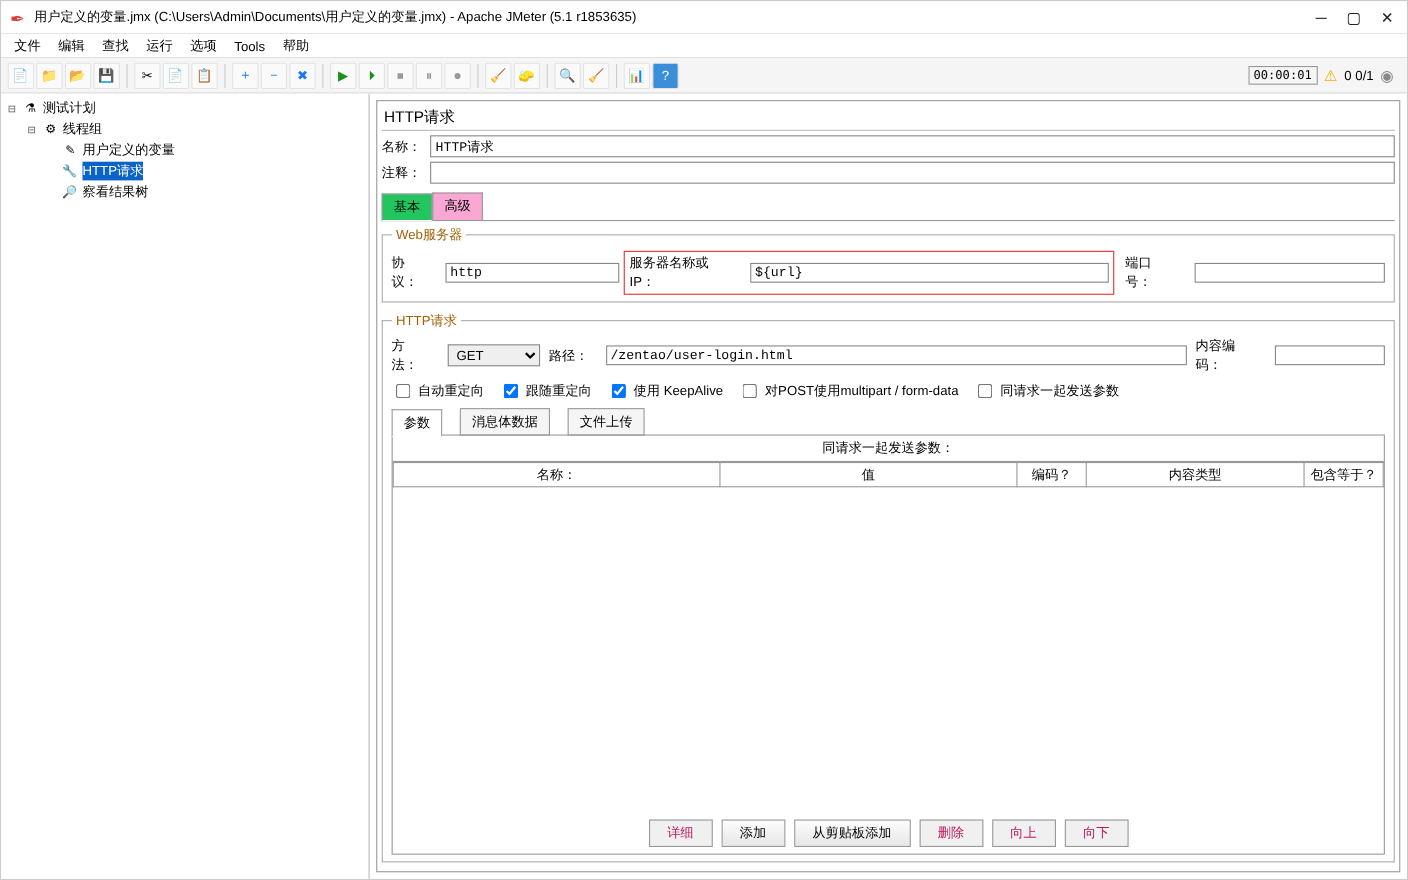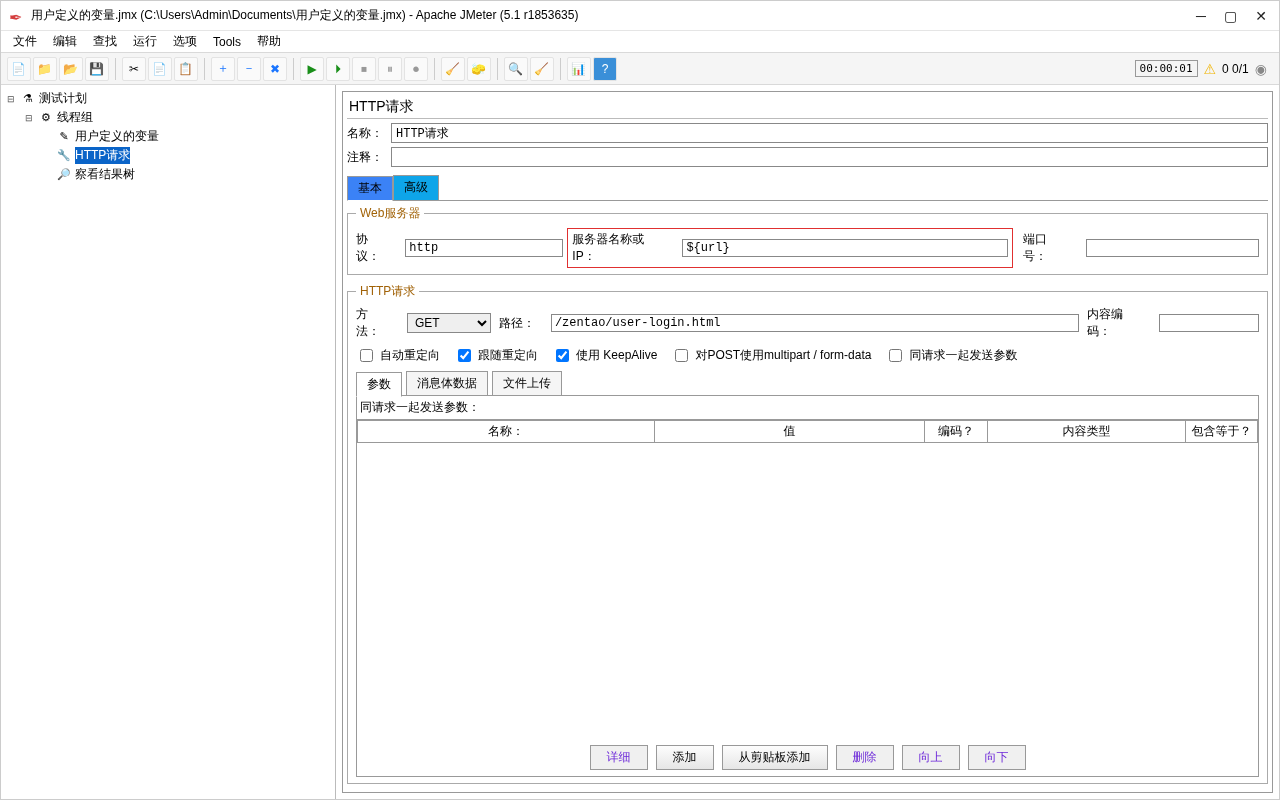--- a/index.html
+++ b/index.html
@@ -25,41 +25,41 @@
 .tree .row .ticon { width: 16px; height: 16px; display: inline-flex; align-items: center; justify-content: center; font-size: 11px; }
 .tree .exp { width: 10px; font-size: 9px; color: #555; }
 .tree .sel { background: #0a64c8; color: #fff; }
 .main { flex: 1; display: flex; flex-direction: column; padding: 6px; overflow: hidden; }
 .panel { border: 1px solid #999; padding: 4px; display: flex; flex-direction: column; flex: 1; overflow: hidden; }
 .panel-title { font-size: 14px; border-bottom: 1px solid #bbb; padding: 2px; margin-bottom: 4px; }
 .frow { display: flex; align-items: center; gap: 6px; margin-bottom: 4px; }
 .frow label { min-width: 38px; }
 .frow input[type=text] { flex: 1; border: 1px solid #888; padding: 2px 4px; font-family: "Courier New", monospace; font-size: 12px; }
 .tabs { display: flex; border-bottom: 1px solid #999; margin-top: 4px; }
-.tab { padding: 3px 10px; border: 1px solid #999; border-bottom: none; background: #0ea5e9; }
-.tab.active { background: #3b82f6; border-bottom: 1px solid #fff; position: relative; top: 1px; }
+.tab { padding: 3px 10px; border: 1px solid #999; border-bottom: none; background: #f9a8d4; }
+.tab.active { background: #22c55e; border-bottom: 1px solid #fff; position: relative; top: 1px; }
 fieldset { border: 1px solid #aaa; margin: 4px 0; padding: 6px 8px; }
 fieldset.red { border: 1px solid #e03030; }
 legend { padding: 0 4px; color: #a16207; }
 .inline-field { display: inline-flex; align-items: center; gap: 16px; }
 .inline-field input[type=text] { border: 1px solid #888; padding: 1px 3px; font-family: "Courier New", monospace; font-size: 12px; }
 select { border: 1px solid #888; padding: 1px 3px; font-size: 12px; }
 .cbrow { display: flex; align-items: center; gap: 14px; flex-wrap: wrap; margin-top: 6px; }
 .cbrow label { display: inline-flex; align-items: center; gap: 4px; font-size: 11px; }
-.subtabs { display: flex; gap: 4px; margin-top: 6px; }
+.subtabs { display: flex; gap: 16px; margin-top: 6px; }
 .subtabs .stab { padding: 3px 10px; border: 1px solid #999; background: #f5f5f5; }
 .subtabs .stab.active { background: #fff; border-bottom: 1px solid #fff; position: relative; top: 1px; }
 .params-area { flex: 1; border: 1px solid #999; margin-top: -1px; display: flex; flex-direction: column; }
-.params-title { padding: 3px; border-bottom: 1px solid #999; }
+.params-title { text-align: center; padding: 3px; border-bottom: 1px solid #999; }
 .params-table { width: 100%; border-collapse: collapse; }
 .params-table th { border: 1px solid #999; padding: 2px; font-weight: normal; background: #fff; }
 .params-body { flex: 1; border-top: none; }
 .btnrow { display: flex; justify-content: center; gap: 8px; padding: 6px; }
 .btnrow button { padding: 3px 16px; border: 1px solid #999; background: linear-gradient(#fdfdfd,#e6e6e6); font-size: 12px; }
-.btnrow button:disabled { color: #6d28d9; background: #f0f0f0; }
+.btnrow button:disabled { color: #be185d; background: #f0f0f0; }
 </style>
 </head>
 <body>
 
 <div class="window">
   <div class="titlebar">
     <span class="feather">✒</span>
     <span class="title">用户定义的变量.jmx (C:\Users\Admin\Documents\用户定义的变量.jmx) - Apache JMeter (5.1 r1853635)</span>
     <div class="winbtns">
       <span>─</span>

